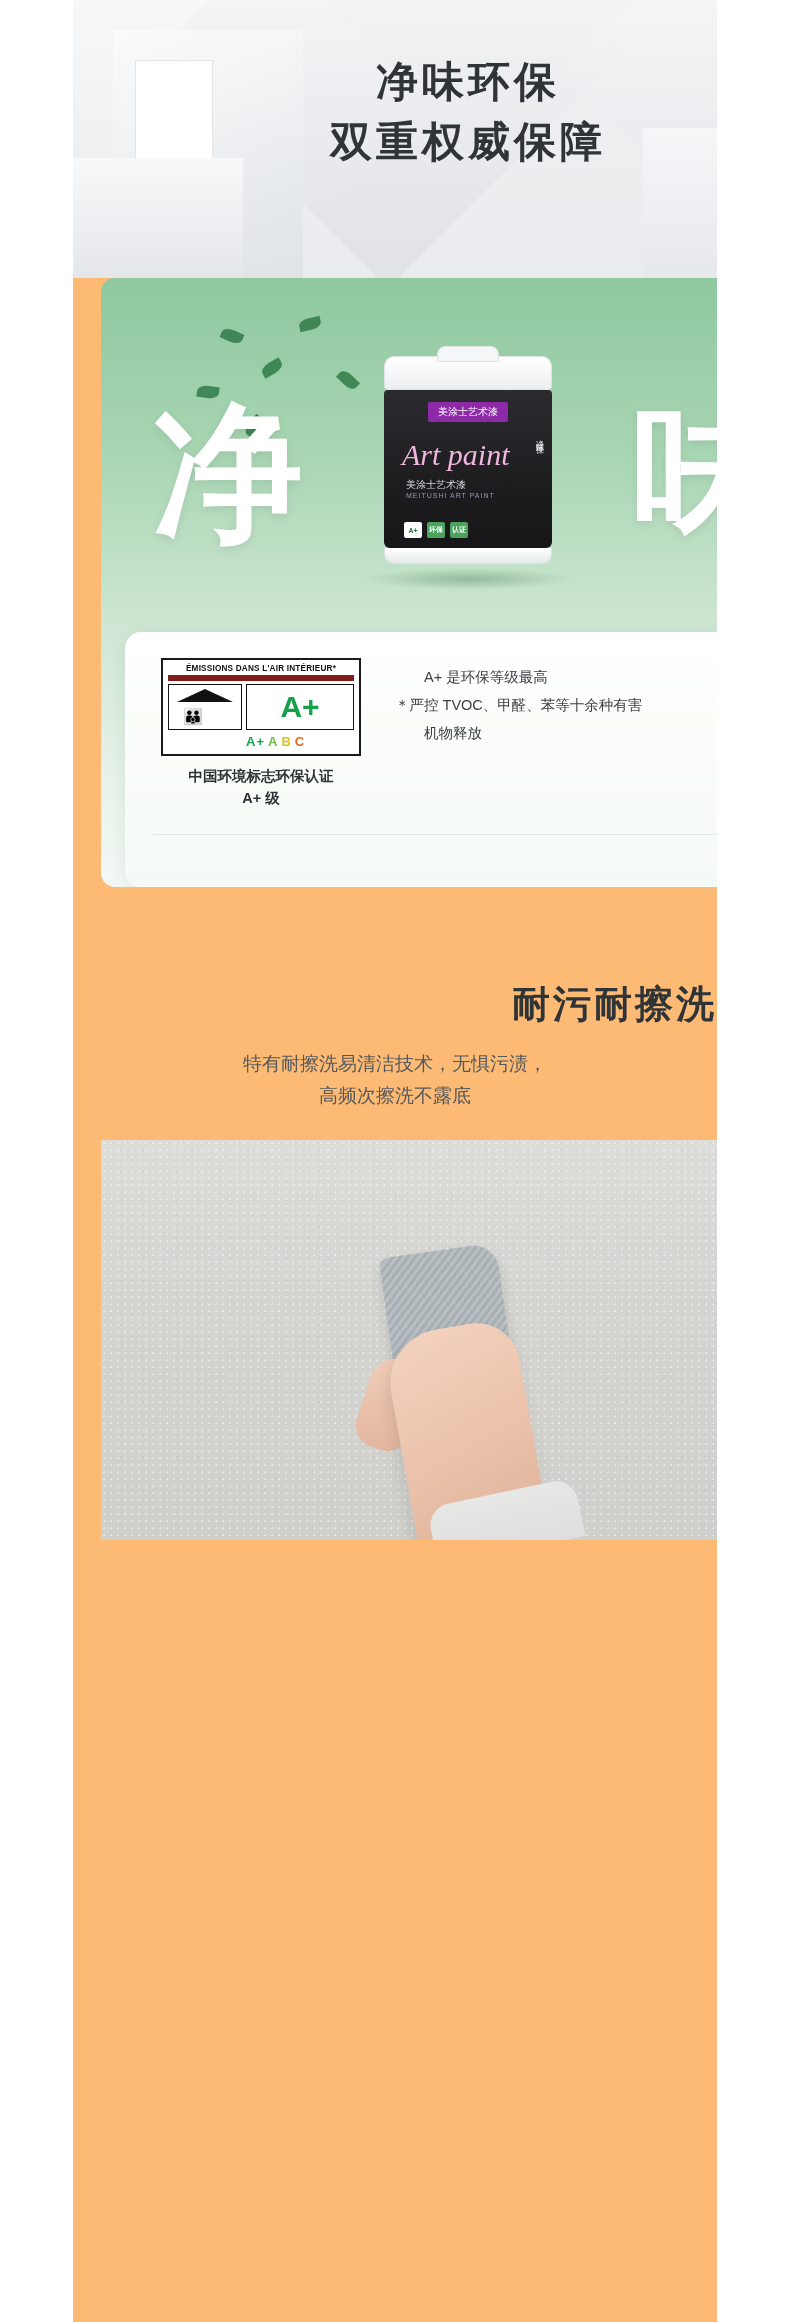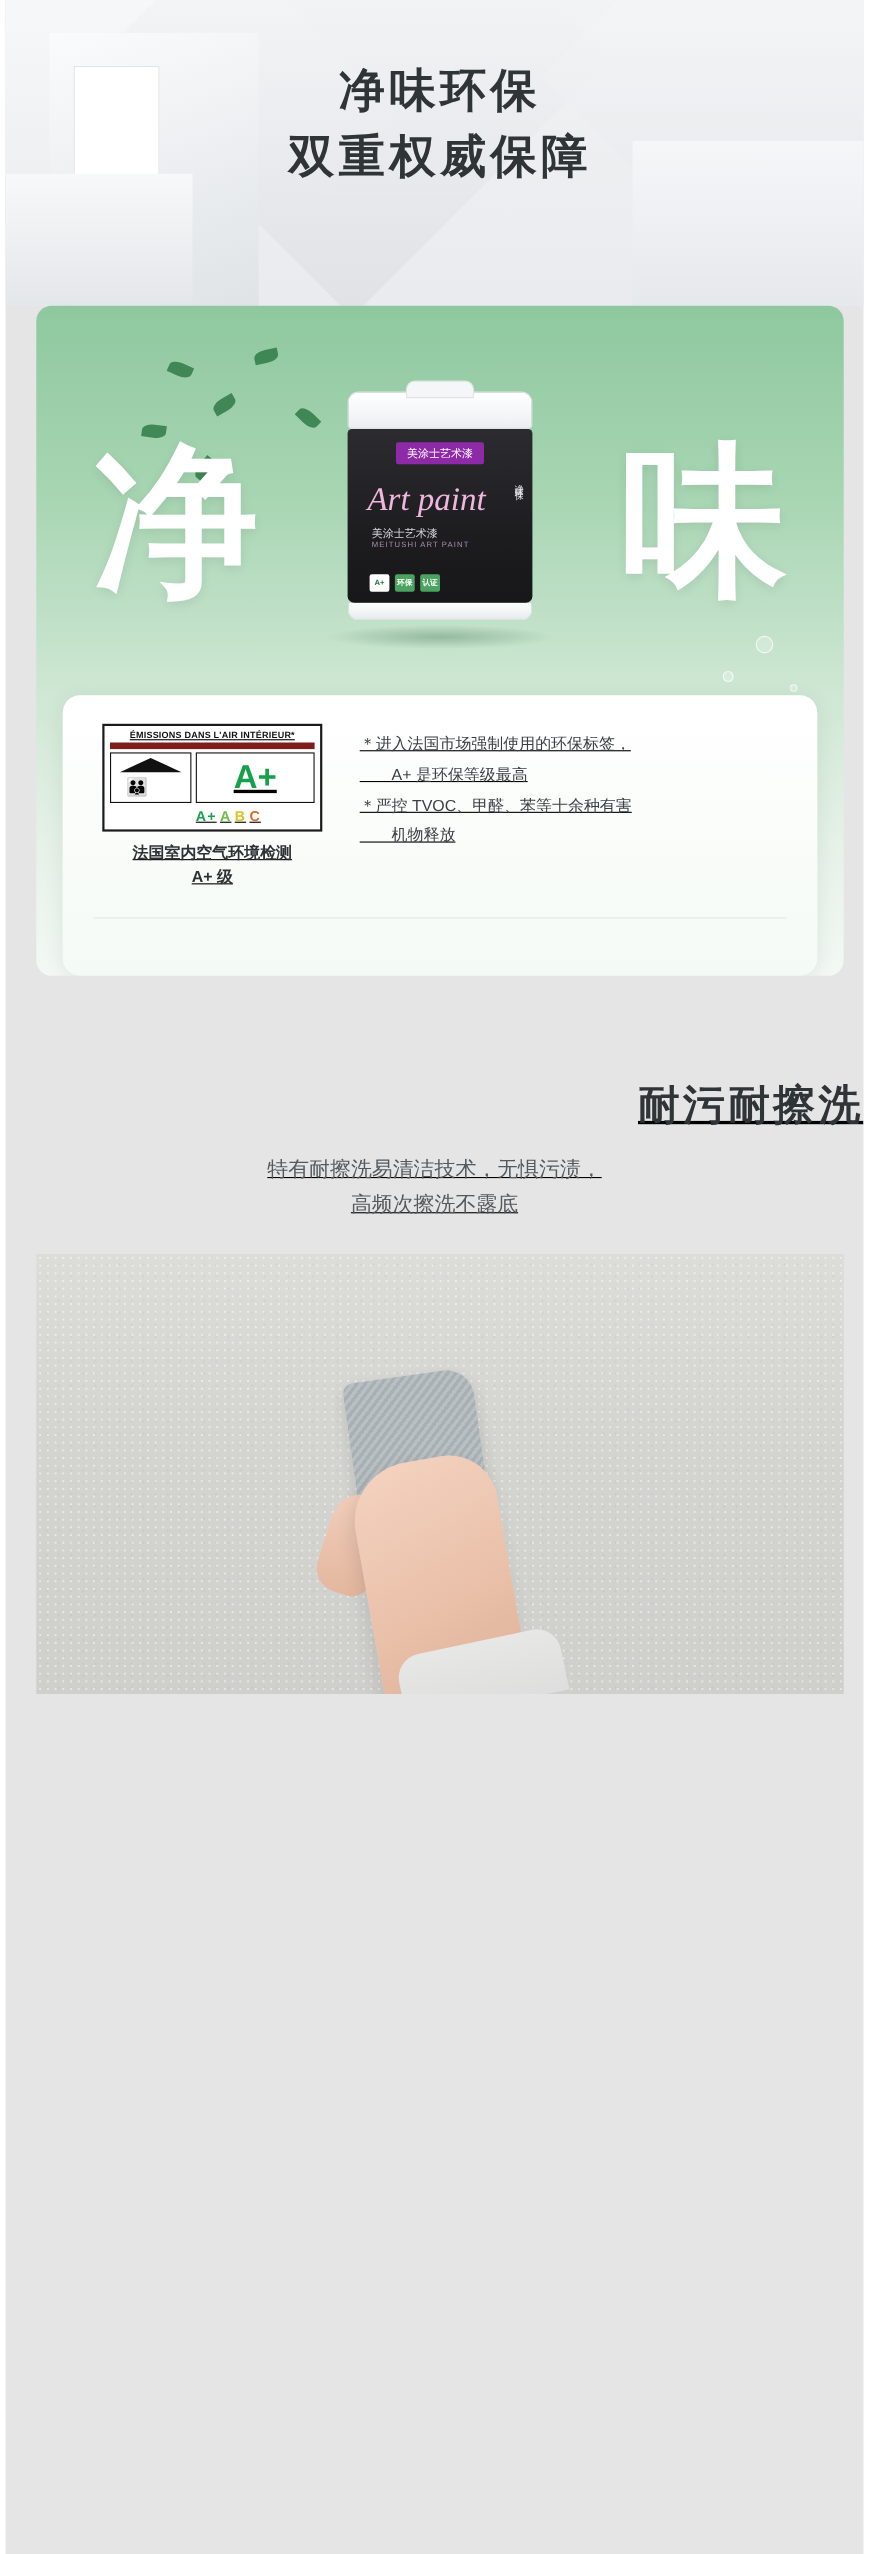--- a/index.html
+++ b/index.html
@@ -2,27 +2,26 @@
 <html><head>
 <meta charset="utf-8">
 <style>
   * { box-sizing: border-box; }
   html, body {
     margin: 0; padding: 0;
     background: #ffffff;
     font-family: "Liberation Sans", sans-serif;
   }
   .page {
-    width: 780px;
+    width: 644px;
     min-height: 2322px;
     margin: 0 auto;
     position: relative;
-    background: #e5e5e5;
+    background: #fdba74;
     overflow: hidden;
-    text-decoration: underline;
   }
 
   
   .hero {
     position: relative;
     width: 790px;
     height: 278px;
     background: linear-gradient(180deg, #f2f3f5 0%, #eceef0 55%, #e9ebee 100%);
     overflow: hidden;
   }
@@ -496,27 +495,26 @@
               <div class="aplus-big">A+</div>
             </div>
             <div class="aplus-scale">
               <span class="s-ap">A+</span>
               <span class="s-a">A</span>
               <span class="s-b">B</span>
               <span class="s-c">C</span>
             </div>
           </div>
           <div class="cert-caption">
-            <span>法国室内空气环境检测</span><br>
+            <span>中国环境标志环保认证</span><br>
             <span>A+ 级</span>
           </div>
         </div>
 
         <div class="cert-text">
-          <span class="li">＊进入法国市场强制使用的环保标签，</span>
           <span class="li">　　A+ 是环保等级最高</span>
           <span class="li">＊严控 TVOC、甲醛、苯等十余种有害</span>
           <span class="li">　　机物释放</span>
         </div>
       </div>
 
       <div class="divider"></div>
 
       <div class="cert-row">
 

